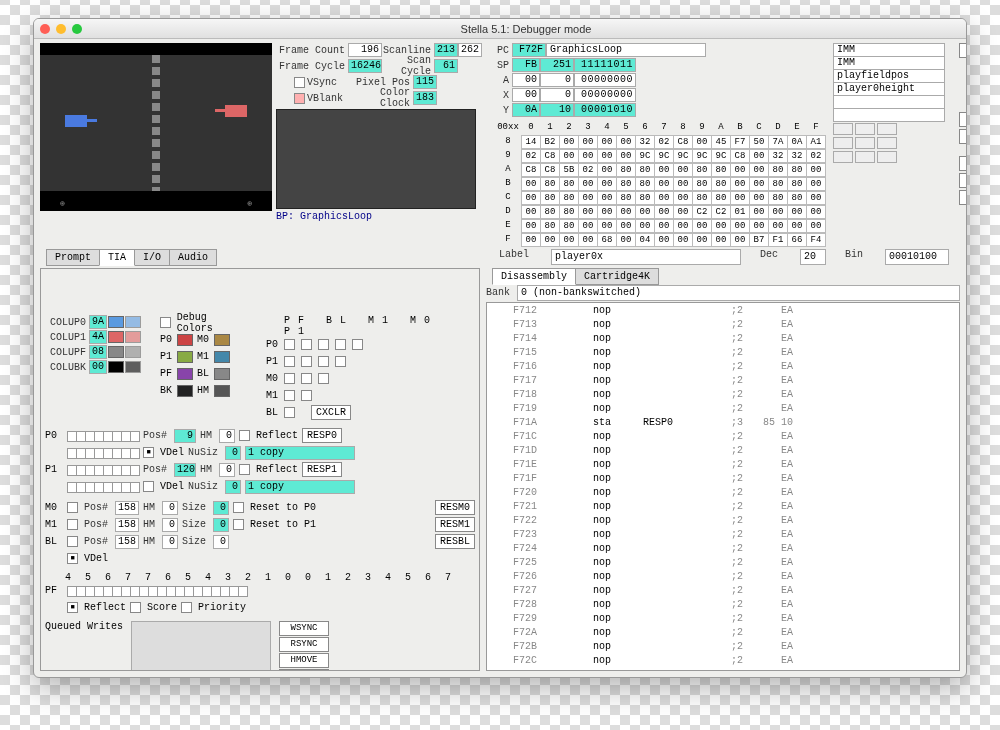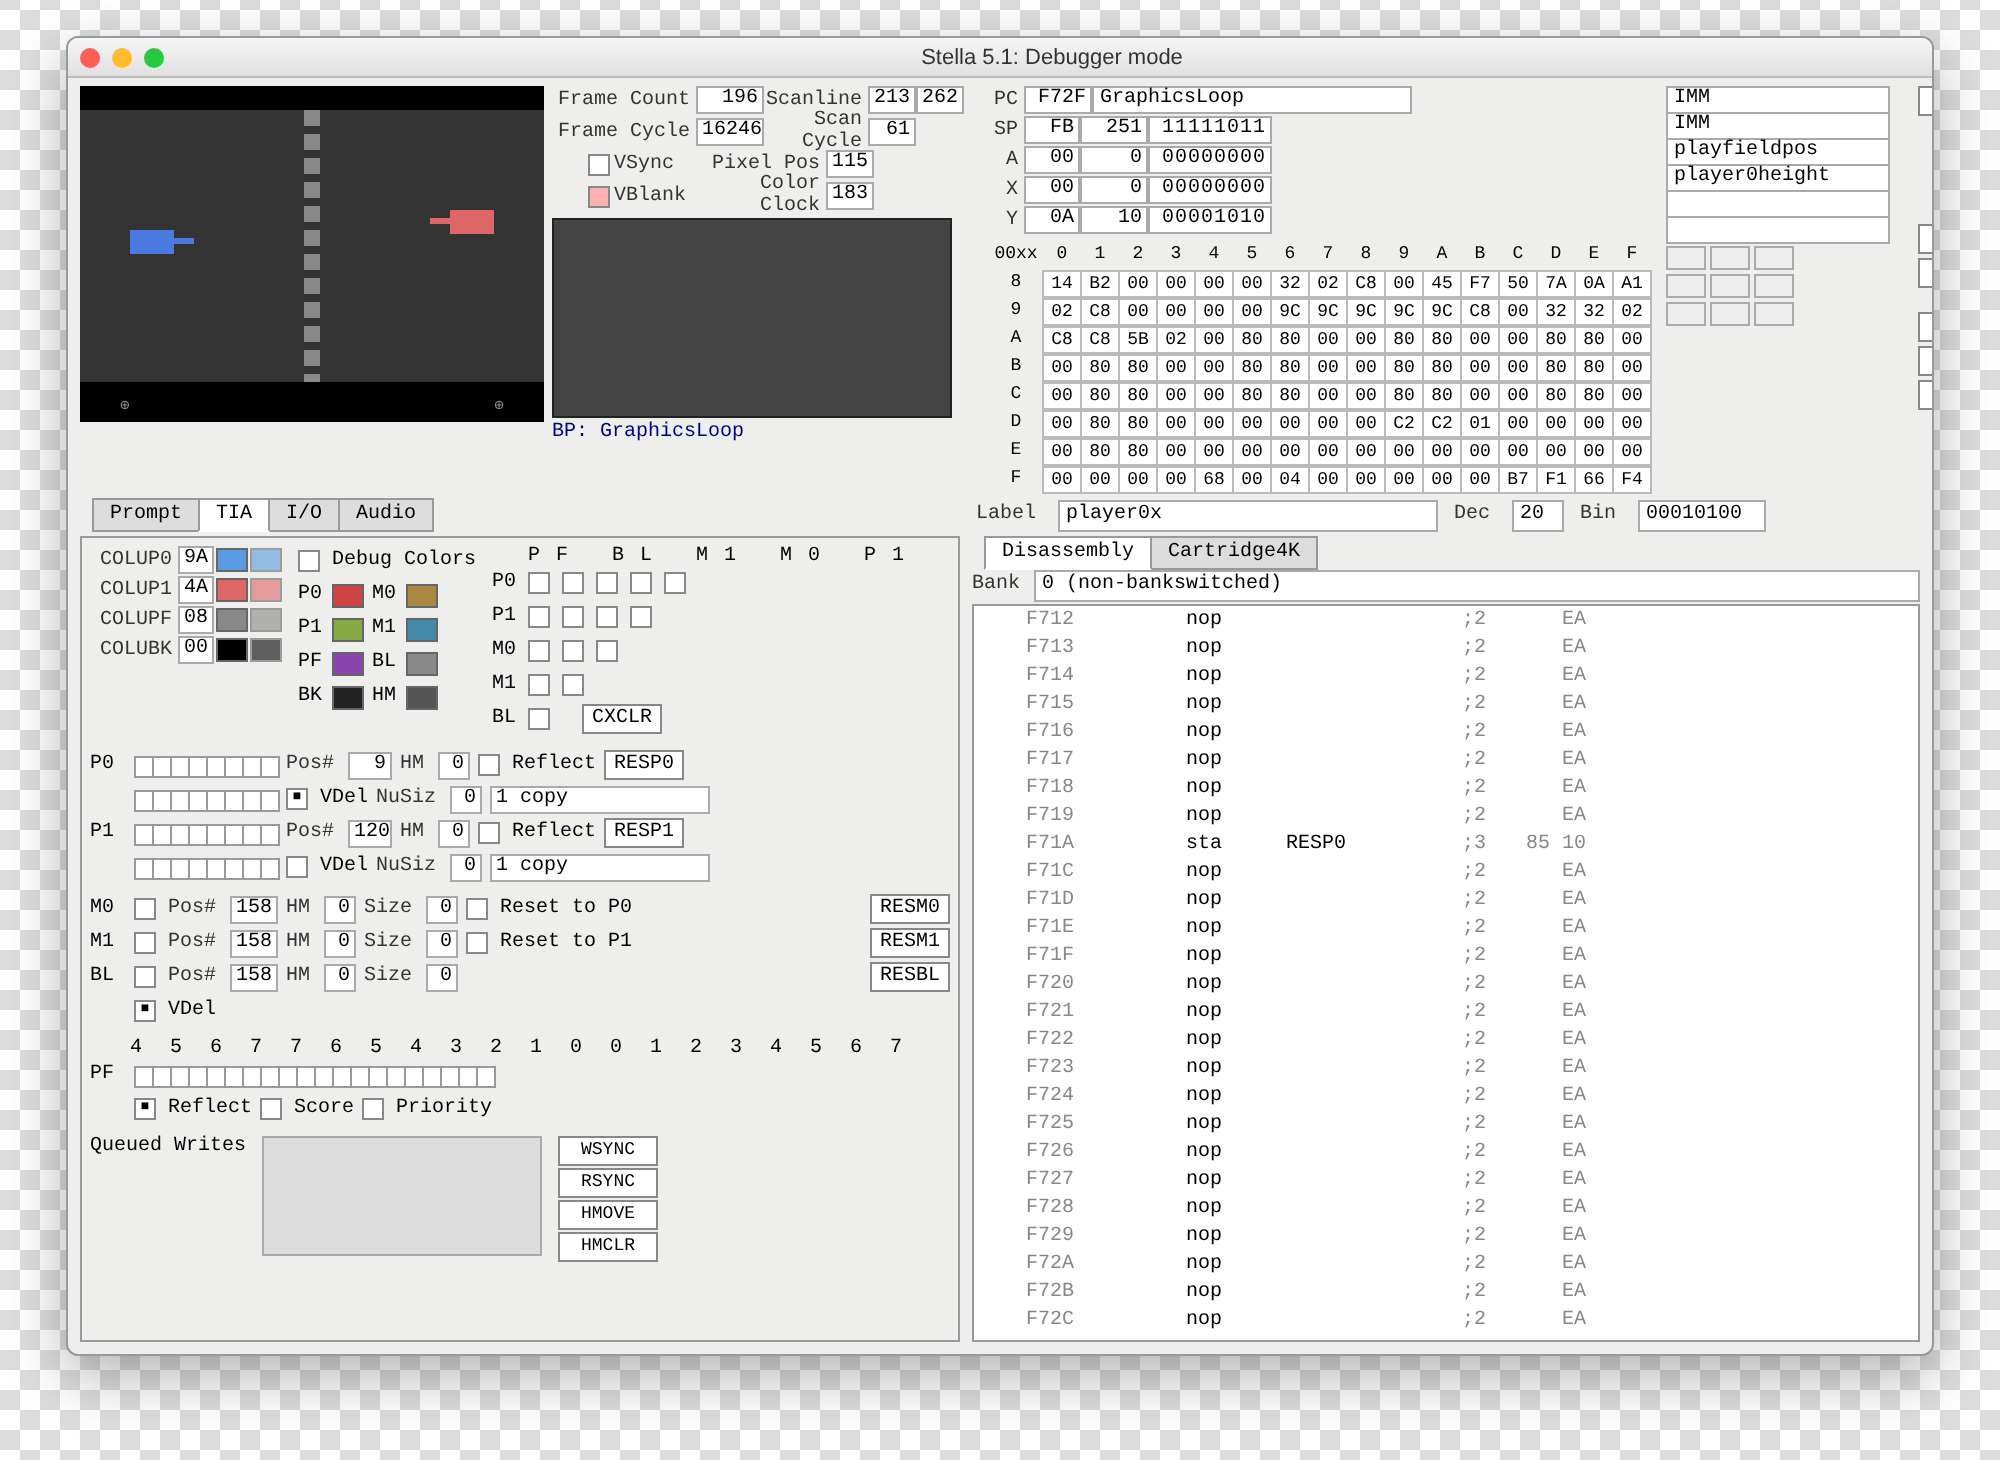--- a/index.html
+++ b/index.html
@@ -48,21 +48,21 @@
 .tank-red { background:#d66; right:25px; top:50px;}
 .tank::after{content:'';position:absolute;width:10px;height:3px;background:inherit;top:4px;}
 .tank-blue::after{right:-10px;} .tank-red::after{left:-10px;}
 .score{position:absolute;bottom:3px;font-size:8px;color:#888;}
 .score-l{left:20px;} .score-r{right:20px;}
 
 .midcol { flex-shrink:0; width:210px; }
 .row { display:flex; align-items:center; margin-bottom: 2px; height:14px;}
 .lbl { text-align:right; padding-right:3px; color:#333; font-size:10px;}
 .val { border:1px solid #aaa; background:#fff; text-align:right; padding:0 2px; height:14px; line-height:12px; font-size:10px; display:inline-block;}
-.val.pink { background:#ffffff; }
+.val.pink { background:#5eead4; }
 .cbox { width:11px;height:11px;border:1px solid #888;background:#fff;display:inline-block;margin-right:2px;vertical-align:middle;}
 .cbox.chk::after{content:'■';font-size:7px;line-height:9px;display:block;text-align:center;}
 .cbox.pink{background:#ffb0b0;}
 .monitor { width:200px; height:100px; background:#444; border:1px solid #222; margin-top:4px;}
 .bp { color:#008; font-size:10px; margin-top:2px;}
 
 .regcol { flex-shrink:0; padding-left:4px;}
 .regrow { display:flex; align-items:center; margin-bottom:1px; height:14px;}
 .regrow .lbl{width:18px;}
 .regrow .val{width:28px;}
@@ -82,21 +82,21 @@
 .hexarea { margin-left:4px; flex-shrink:0; }
 .hexrow { display:flex; height:14px;}
 .hexrow span{border:1px solid #bbb;margin-right:-1px;margin-bottom:-1px;width:20px;height:14px;text-align:center;font-size:9px;line-height:12px;background:#fff;}
 .hexrow .hdr{border:none;background:transparent;width:20px;}
 .hexrow .rowlbl{border:none;background:transparent;width:14px;}
 
 .searchcol{flex-shrink:0;margin-left:6px;display:flex;flex-direction:column;gap:2px;}
 .searchcol .btn{width:62px;}
 .searchcol .btn.dis{color:#aaa;}
 
-.midrow{display:flex;padding:2px 6px;gap:8px;align-items:center;}
+.midrow{display:flex;padding:2px 6px;gap:19px;align-items:flex-start;}
 .bigval{border:1px solid #aaa;background:#fff;padding:1px 3px;height:16px;font-size:10px;}
 
 .tabrow{display:flex;padding:0 6px;}
 .tab{border:1px solid #999;padding:2px 8px;font-size:10px;background:#ddd;margin-right:-1px;cursor:pointer;}
 .tab.active{background:#fff;border-bottom-color:#fff;position:relative;z-index:1;}
 
 .bottomarea{display:flex;flex:1;padding:0 6px 6px 6px;gap:6px;overflow:hidden;}
 .leftpanel{width:440px;border:1px solid #999;padding:4px;background:#eeeeec;overflow:auto;}
 .rightpanel{flex:1;display:flex;flex-direction:column;}
 .disasm{flex:1;border:1px solid #999;background:#fff;overflow-y:scroll;font-size:10px;}
@@ -431,21 +431,21 @@
       <span class="bigval" style="width:190px">player0x</span>
       <span class="lbl">Dec</span>
       <span class="bigval" style="width:26px">20</span>
       <span class="lbl">Bin</span>
       <span class="bigval" style="width:64px">00010100</span>
     </div>
 
     <div class="bottomarea">
 
       <div class="leftpanel">
-        <div style="display:flex;gap:8px;">
+        <div style="display:flex;gap:19px;margin-top:42px;">
           <div id="colugroup">
               <div class="colorgroup">
                 <span class="lbl">COLUP0</span>
                 <span class="val pink" style="width:18px">9A</span>
                 <span class="swatch" style="background:#5a9ae0"></span>
                 <span class="swatch" style="background:#5a9ae0;opacity:0.6"></span>
               </div>
               <div class="colorgroup">
                 <span class="lbl">COLUP1</span>
                 <span class="val pink" style="width:18px">4A</span>

